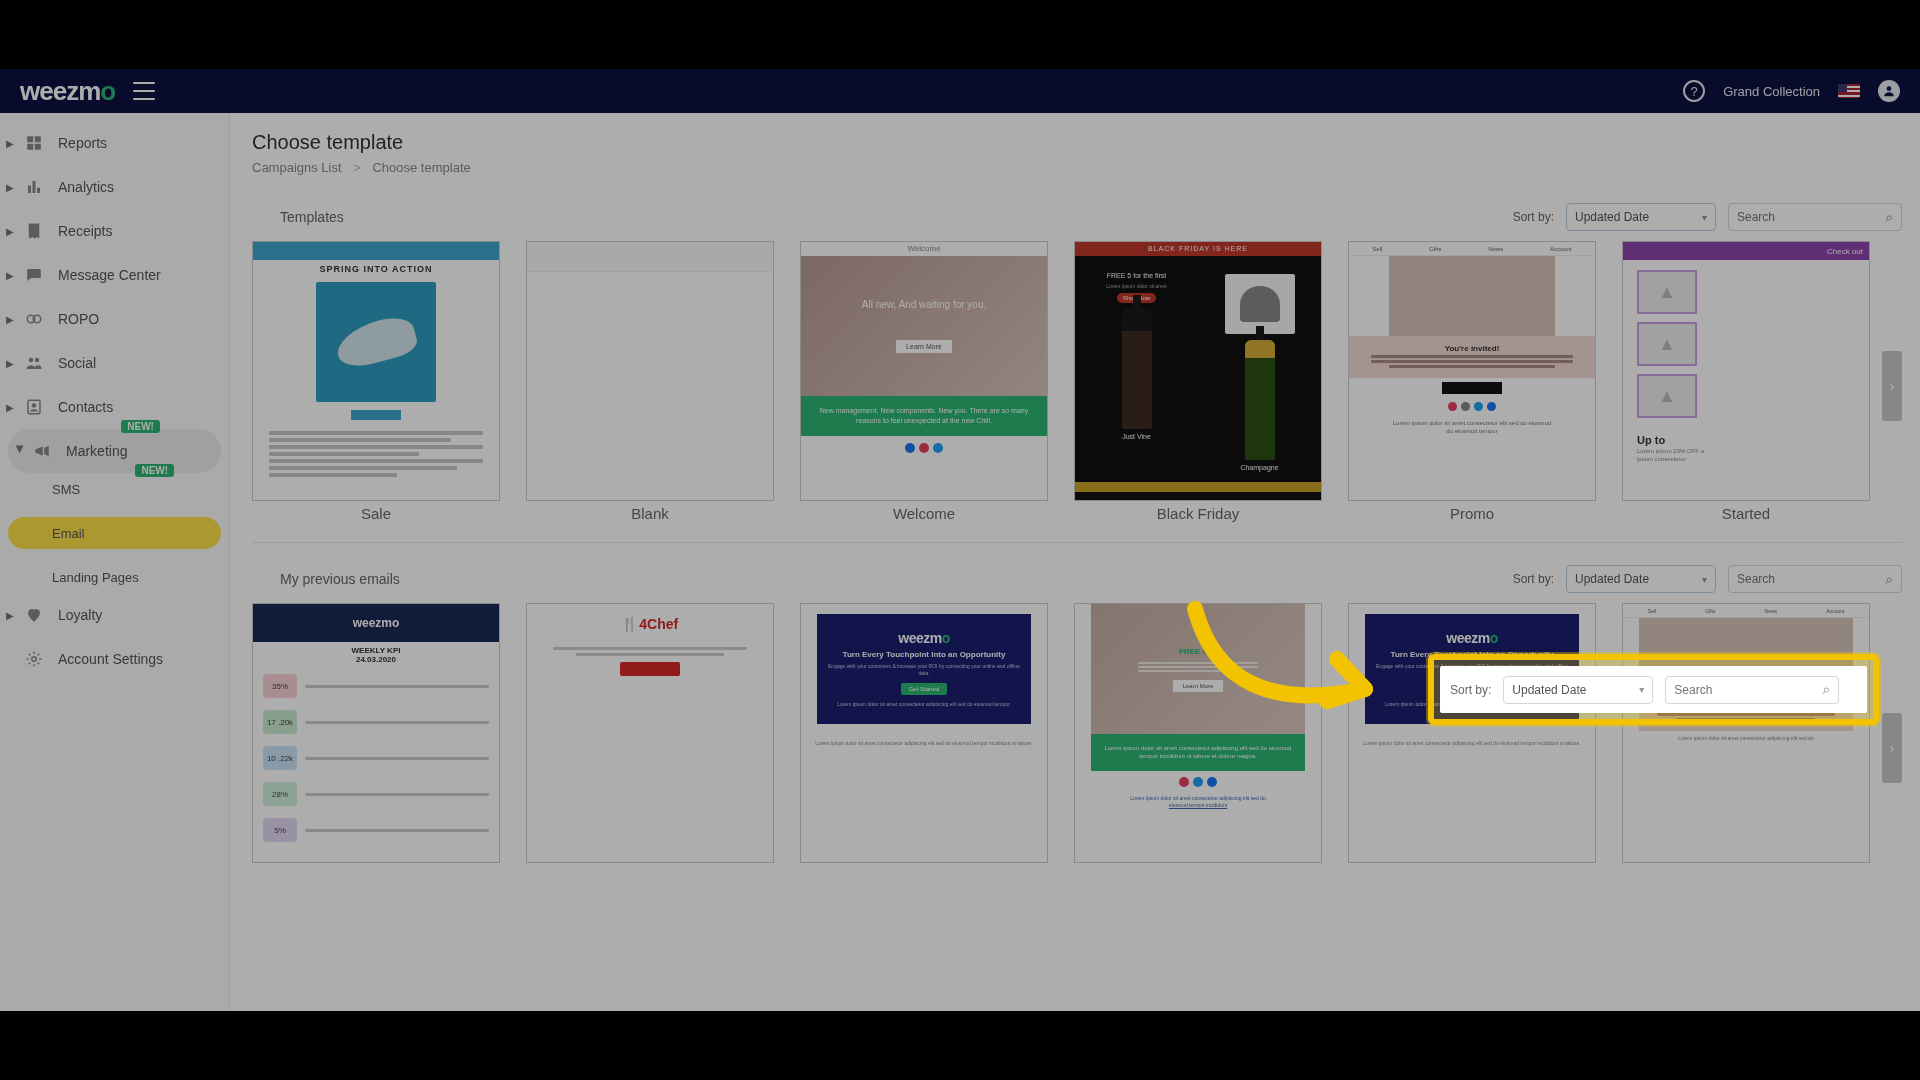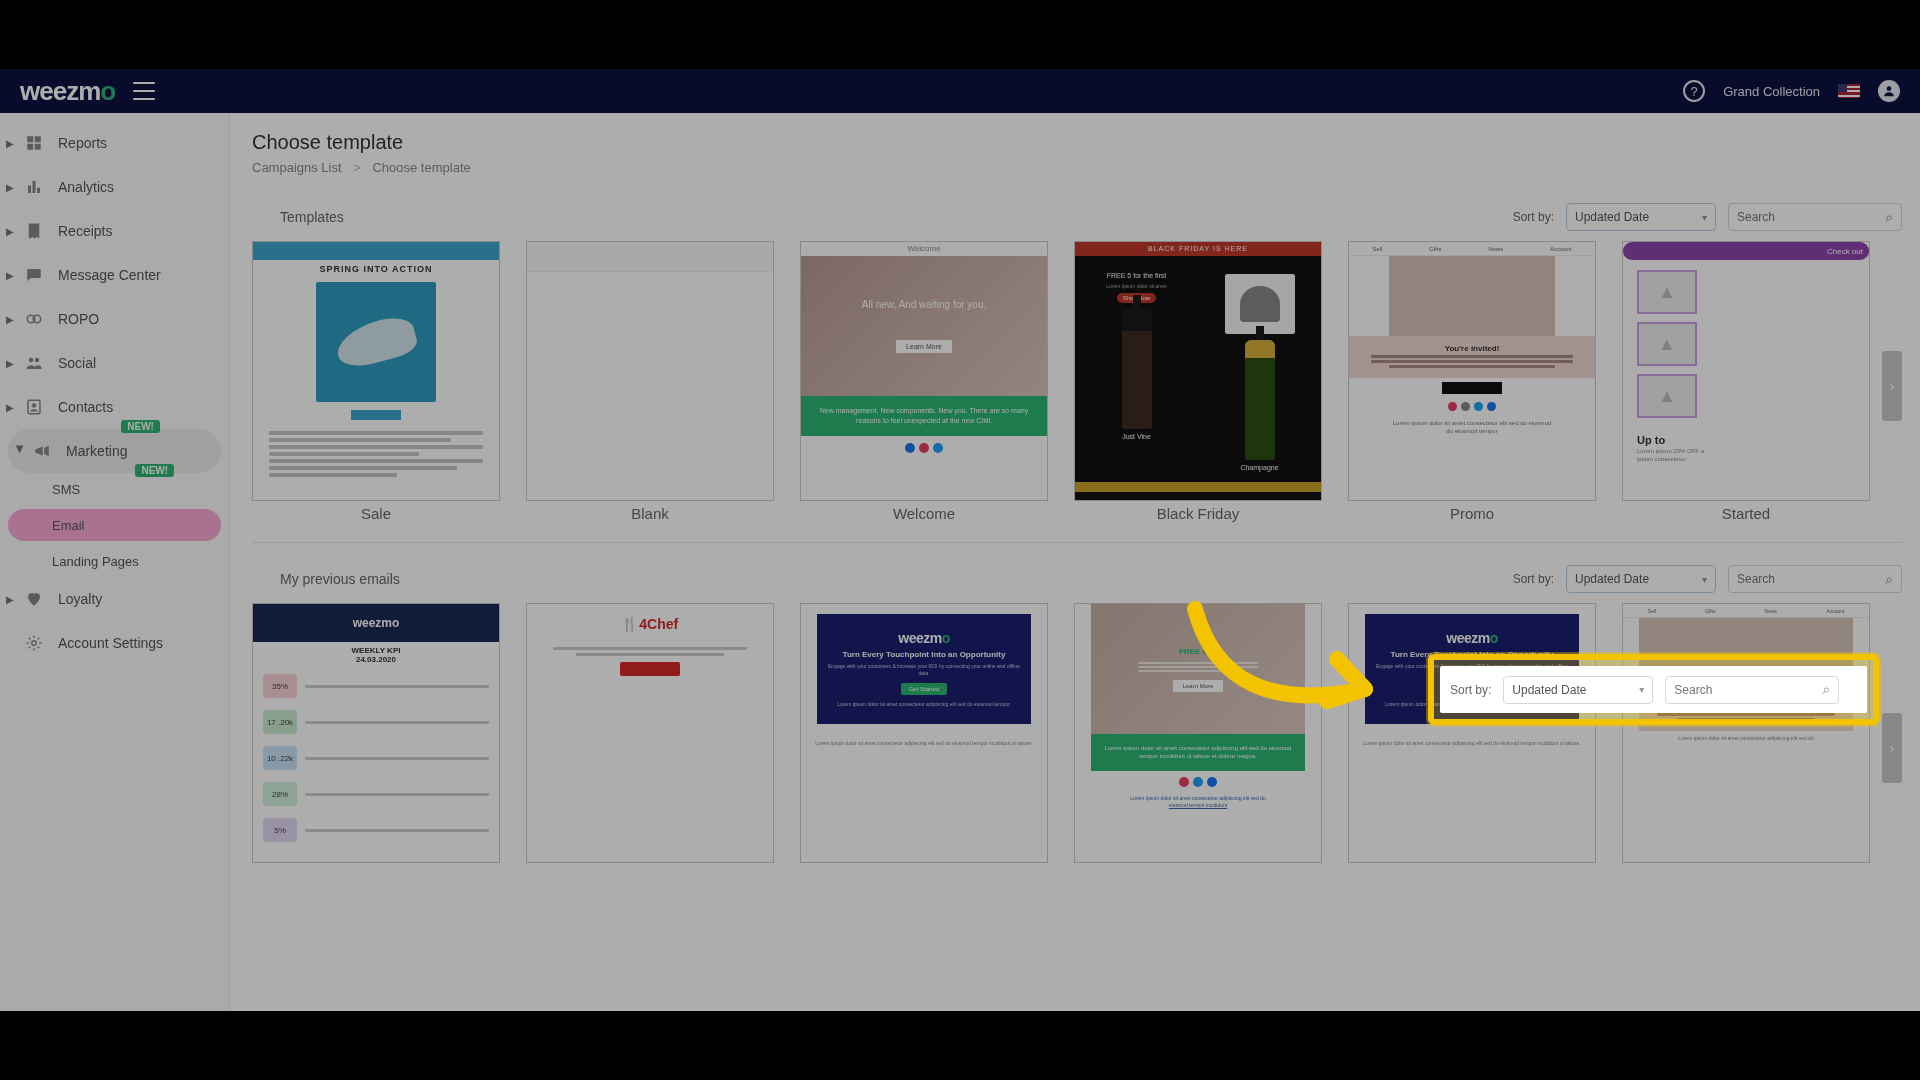--- a/index.html
+++ b/index.html
@@ -21,21 +21,21 @@
   #sidebar{ position:absolute; left:0; top:44px; width:230px; bottom:0; background:#fbfbfb; border-right:1px solid #e6e6e6; padding-top:8px; }
   .sbitem{ display:flex; align-items:center; height:44px; padding:0 10px 0 6px; font-size:14px; color:#555; cursor:pointer; }
   .sbitem .chev{ width:12px; font-size:10px; color:#777; margin-right:6px;}
   .sbitem .chev.dn{ transform:rotate(90deg);}
   .sbitem .icon{ width:20px; height:20px; margin-right:14px; display:flex; align-items:center; justify-content:center;}
   .sbitem .icon svg{ width:18px; height:18px; fill:#888;}
   .sbitem.active .icon svg{ fill:#888;}
   .sbitem .badge{ background:#2bb673; color:#fff; font-size:10px; padding:1px 6px; border-radius:3px; margin-left:8px; font-weight:bold;margin-top:38px;}
   .sbitem.active{ background:#ececec; border-radius:22px; margin:0 8px;}
   .subitem{ padding-left:52px; height:32px; display:flex; align-items:center; font-size:13px; color:#555; cursor:pointer;}
-  .subitem.active{ background:#f9a8d4; border-radius:16px; margin:4px 8px; padding-left:44px;}
+  .subitem.active{ background:#fde047; border-radius:16px; margin:12px 8px; padding-left:44px;}
   
   #main{ position:absolute; left:230px; top:44px; right:0; bottom:0; background:#fff; overflow:visible; padding:18px 18px 0 22px; }
   #pgtitle{ font-size:20px; color:#333; font-weight:500; margin-bottom:6px;}
   #breadcrumb{ font-size:13px; color:#888; margin-bottom:28px;}
   #breadcrumb .sep{ margin:0 8px; color:#bbb;}
   .rowhead{ display:flex; align-items:center; margin-bottom:10px;margin-left:28px;}
   .rowhead .label{ font-size:14px; color:#666; flex:1;}
   .sortbar{ display:flex; align-items:center; gap:12px;}
   .sortlbl{ font-size:12px; color:#666;}
   .select{ width:150px; height:28px; border:1px solid #b9cfe3; border-radius:4px; display:flex; align-items:center; padding:0 8px; font-size:12px; color:#555; justify-content:space-between; background:#fff; cursor:pointer;}
@@ -93,21 +93,21 @@
   .thumb.promo .pink .lines div{height:3px;background:#a88;margin:2px 14px;border-radius:1px;}
   .thumb.promo .blackbtn{width:60px;height:12px;background:#111;margin:4px auto;}
   .thumb.promo .icons{display:flex;justify-content:center;gap:4px;padding:4px;}
   .thumb.promo .icons span{width:9px;height:9px;border-radius:50%;}
   .thumb.promo .icons span:nth-child(1){background:#e4405f;}
   .thumb.promo .icons span:nth-child(2){background:#888;}
   .thumb.promo .icons span:nth-child(3){background:#1da1f2;}
   .thumb.promo .icons span:nth-child(4){background:#1877f2;}
   .thumb.promo .foot{font-size:6px;color:#777;text-align:center;padding:4px 8px;line-height:1.4;}
   .thumb.products{background:#fff;}
-  .thumb.products .pbar{height:18px;background:#8e44ad;color:#fff;font-size:8px;display:flex;align-items:center;justify-content:flex-end;padding-right:6px;border-radius:9px;}
+  .thumb.products .pbar{height:18px;background:#8e44ad;color:#fff;font-size:8px;display:flex;align-items:center;justify-content:flex-end;padding-right:6px;}
   .thumb.products .grid{display:flex;flex-direction:column;gap:8px;padding:10px 0 10px 14px;}
   .thumb.products .cell{width:60px;height:44px;border:2px solid #c9a0dc;background:#eee;display:flex;align-items:center;justify-content:center;color:#bbb;font-size:18px;}
   .thumb.products .uptxt{font-size:11px;font-weight:bold;padding:6px 0 0 14px;color:#333;}
   .thumb.products .small{font-size:6px;color:#888;padding:2px 0 0 14px;line-height:1.3;}
   
   .thumb.prev1{background:#fff;}
   .thumb.prev1 .hd{height:38px;background:#1a2856;display:flex;align-items:center;justify-content:center;color:#fff;font-size:12px;font-weight:bold;}
   .thumb.prev1 .date{font-size:8px;text-align:center;padding:4px;color:#333;font-weight:bold;}
   .thumb.prev1 .row{display:flex;align-items:center;height:36px;padding:0 10px;gap:8px;}
   .thumb.prev1 .row .pct{width:34px;height:24px;border-radius:3px;font-size:8px;display:flex;align-items:center;justify-content:center;color:#444;}

